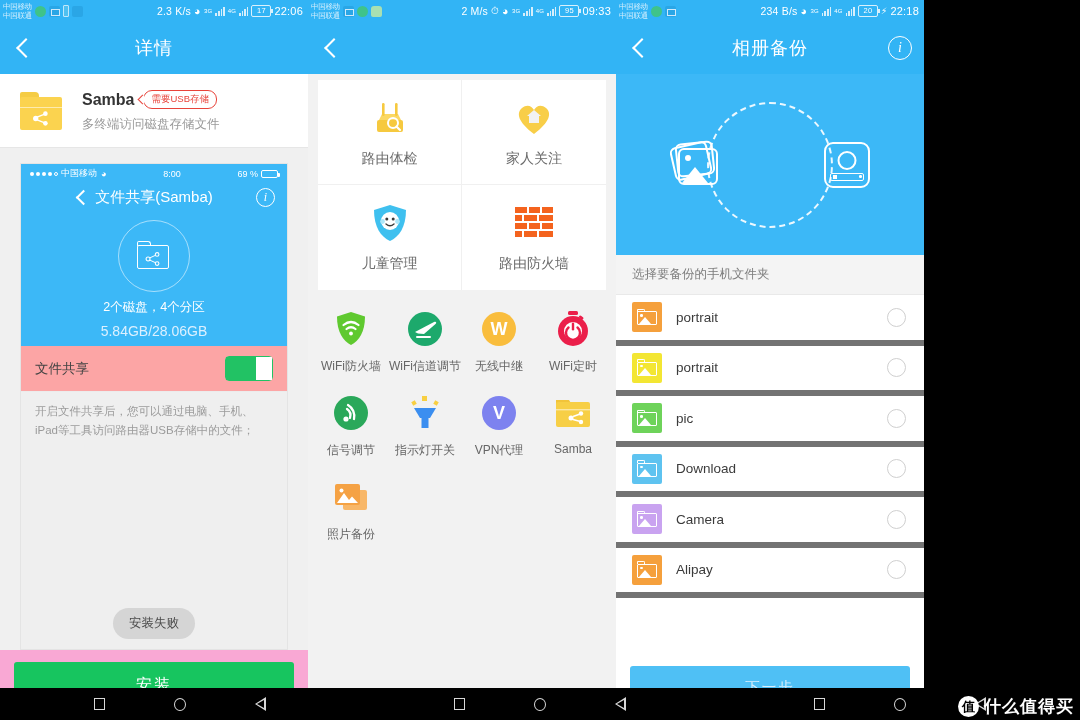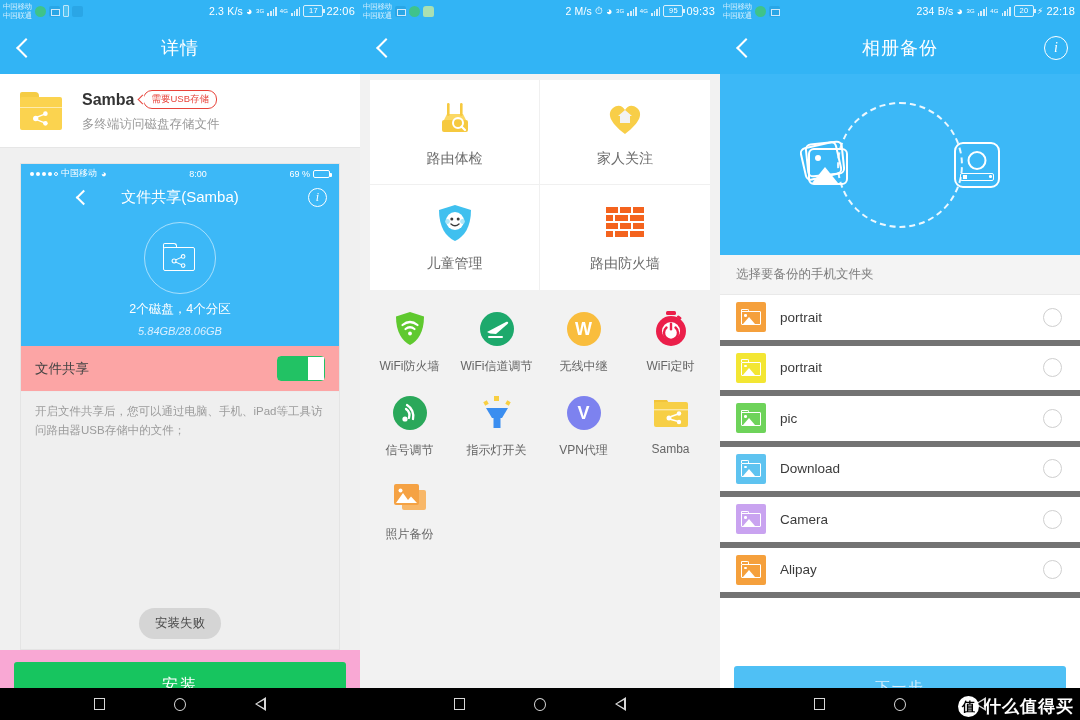--- a/index.html
+++ b/index.html
@@ -4,21 +4,21 @@
 <style>
   * { box-sizing: border-box; margin: 0; padding: 0; }
   html, body {
     width: 1080px; height: 720px;
     background: #000;
     font-family: "Liberation Sans", "DejaVu Sans", sans-serif;
     overflow: hidden;
   }
   .screen {
     position: relative;
-    width: 1080px; height: 720px;
+    width: 924px; height: 720px;
     display: flex;
   }
   .panel {
     width: 360px; height: 720px;
     position: relative;
     background: #f3f3f3;
     overflow: hidden;
     display: flex;
     flex-direction: column;
   }
@@ -231,21 +231,21 @@
   .ring .fld { width: 34px; height: 30px; position: relative; }
   .ring .fld .tb {
     position: absolute; left: 0; top: 0; width: 14px; height: 5px;
     border: 1.4px solid #fff; border-bottom: none; border-radius: 2px 3px 0 0;
   }
   .ring .fld .bd {
     position: absolute; left: 0; top: 4px; width: 32px; height: 24px;
     border: 1.4px solid #fff; border-radius: 2px;
   }
   .ios-stat1 { font-size: 12.5px; color: #fff; }
-  .ios-stat2 { font-size: 11px; color: #dcf0ff; font-style: italic; }
+  .ios-stat2 { font-size: 14px; color: #dcf0ff; }
 
   .share-row {
     background: #fca5a5;
     height: 46px;
     display: flex; align-items: center; justify-content: space-between;
     padding: 0 14px;
     border-bottom: 1px solid #ececec;
     flex: 0 0 auto;
   }
   .share-row .lbl { font-size: 13.5px; color: #444; }

